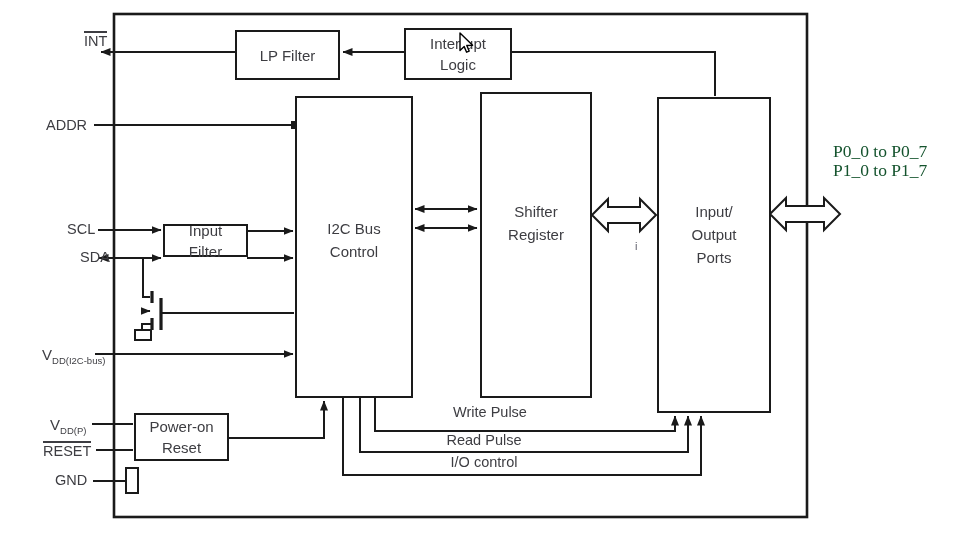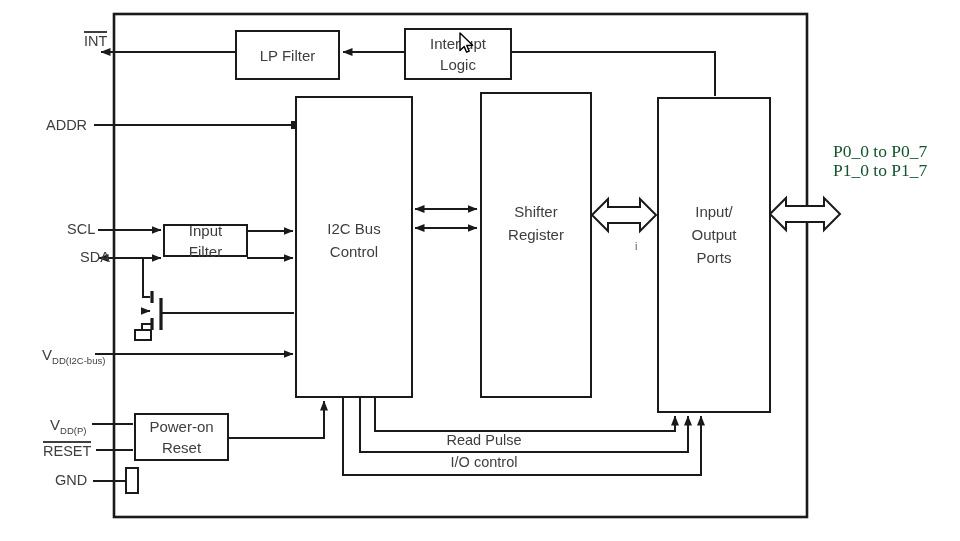--- a/index.html
+++ b/index.html
@@ -166,20 +166,21 @@
 
   <div class="pin-label" style="left:43px;top:441px;">
     <span class="overlined">RESET</span>
   </div>
 
   <div class="pin-label" style="left:55px;top:472px;">GND</div>
 
   <div class="port-label" style="top:142px;">P0_0 to P0_7</div>
   <div class="port-label" style="top:161px;">P1_0 to P1_7</div>
 
+  <div class="sig-label" style="left:420px;top:404px;width:140px;">Write Pulse</div>
   <div class="sig-label" style="left:414px;top:432px;width:140px;">Read Pulse</div>
   <div class="sig-label" style="left:414px;top:454px;width:140px;">I/O control</div>
 
   <div class="artifact">i</div>
 
   <svg id="cursor-layer" width="960" height="541" viewBox="0 0 960 541" style="pointer-events:none;">
     <polygon points="460,33 460,50.5 464.2,46.6 466.6,52.2 469.2,51.1 466.8,45.5 472.6,45.3" fill="#ffffff" stroke="#000000" stroke-width="1.4" stroke-linejoin="round"></polygon>
   </svg>
 
 </div>

